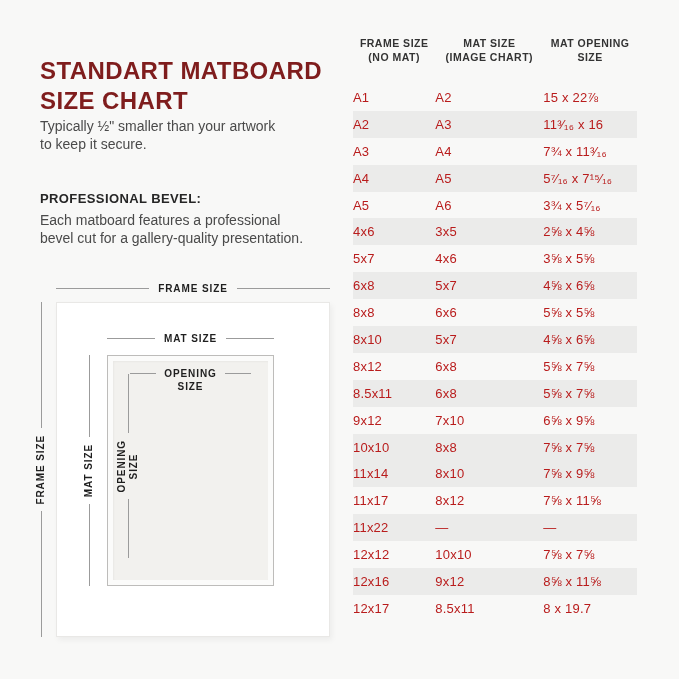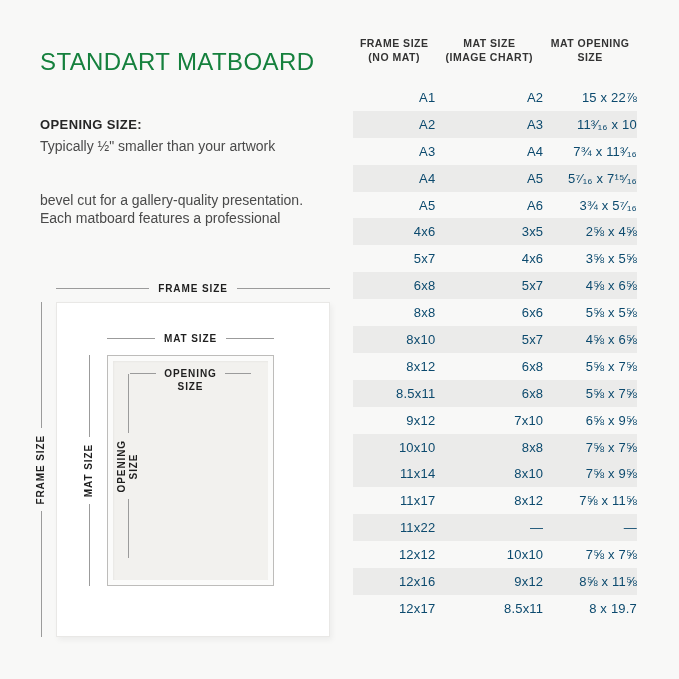--- a/index.html
+++ b/index.html
@@ -2,22 +2,22 @@
 <html><head>
 <meta charset="utf-8">
 <style>
   html,body{margin:0;padding:0}
   body{
     width:679px;height:679px;position:relative;overflow:hidden;
     background:#f8f8f7;color:#2c2c2c;
     font-family:"Liberation Sans","DejaVu Sans",sans-serif;
   }
   
-  .title{position:absolute;left:40px;top:31px;font-size:24px;line-height:30px;
-    font-weight:400;letter-spacing:.4px;color:#15803d}
+  .title{position:absolute;left:40px;top:40px;font-size:24px;line-height:30px;
+    font-weight:700;letter-spacing:.4px;color:#7f1d1d}
   .title span{display:block}
   .sec{position:absolute;left:40px;width:312px}
   .sec-h{font-size:13px;font-weight:700;letter-spacing:.4px;color:#262626;line-height:16px;margin-bottom:4px}
   .sec-b{font-size:14px;line-height:18px;color:#4a4a4a}
   .sec-b span{display:block}
   #sec-opening{top:117px}
   #sec-bevel{top:191px}
   
   .hlabel{position:absolute;display:flex;align-items:center;gap:9px;
     font-size:10px;font-weight:600;letter-spacing:.9px;color:#1f1f1f;white-space:nowrap}
@@ -44,41 +44,43 @@
   #vlabel-frame{left:29px;top:302px;width:24px;height:335px}
   #vlabel-mat{left:77px;top:355px;width:24px;height:231px}
   #vlabel-opening{left:115px;top:374px;width:26px;height:184px}
   
   .thead{position:absolute;left:353px;top:36px;width:284px;display:grid;
     grid-template-columns:29% 38% 33%;text-align:center;
     font-size:10.5px;font-weight:700;letter-spacing:.5px;color:#333;line-height:14px}
   .thead span{display:block}
   .tbody{position:absolute;left:353px;top:84px;width:284px}
   .trow{display:grid;grid-template-columns:29% 38% 33%;height:26.9px;align-items:center;
-    text-align:right;font-size:13px;letter-spacing:.2px;color:#0c4a6e}
+    text-align:left;font-size:13px;letter-spacing:.2px;color:#b91c1c}
   .trow.striped{background:#ebebea}
 </style>
 </head>
 <body>
 
 <h1 class="title">
   <span>STANDART MATBOARD</span>
+  <span>SIZE CHART</span>
 </h1>
 
 <div class="sec" id="sec-opening">
-  <div class="sec-h">OPENING SIZE:</div>
   <div class="sec-b">
     <span>Typically ½" smaller than your artwork</span>
+    <span>to keep it secure.</span>
   </div>
 </div>
 
 <div class="sec" id="sec-bevel">
+  <div class="sec-h">PROFESSIONAL BEVEL:</div>
   <div class="sec-b">
+    <span>Each matboard features a professional</span>
     <span>bevel cut for a gallery-quality presentation.</span>
-    <span>Each matboard features a professional</span>
   </div>
 </div>
 
 <div class="hlabel" id="hlabel-frame">
   <i class="ln"></i>
   <span>FRAME SIZE</span>
   <i class="ln"></i>
 </div>
 
 <div class="frame-box"></div>
@@ -140,21 +142,21 @@
 
 <div class="tbody">
     <div class="trow">
     <div class="cell">A1</div>
     <div class="cell">A2</div>
     <div class="cell">15 x 22⅞</div>
   </div>
     <div class="trow striped">
     <div class="cell">A2</div>
     <div class="cell">A3</div>
-    <div class="cell">11³⁄₁₆ x 10</div>
+    <div class="cell">11³⁄₁₆ x 16</div>
   </div>
     <div class="trow">
     <div class="cell">A3</div>
     <div class="cell">A4</div>
     <div class="cell">7¾ x 11³⁄₁₆</div>
   </div>
     <div class="trow striped">
     <div class="cell">A4</div>
     <div class="cell">A5</div>
     <div class="cell">5⁷⁄₁₆ x 7¹⁵⁄₁₆</div>

